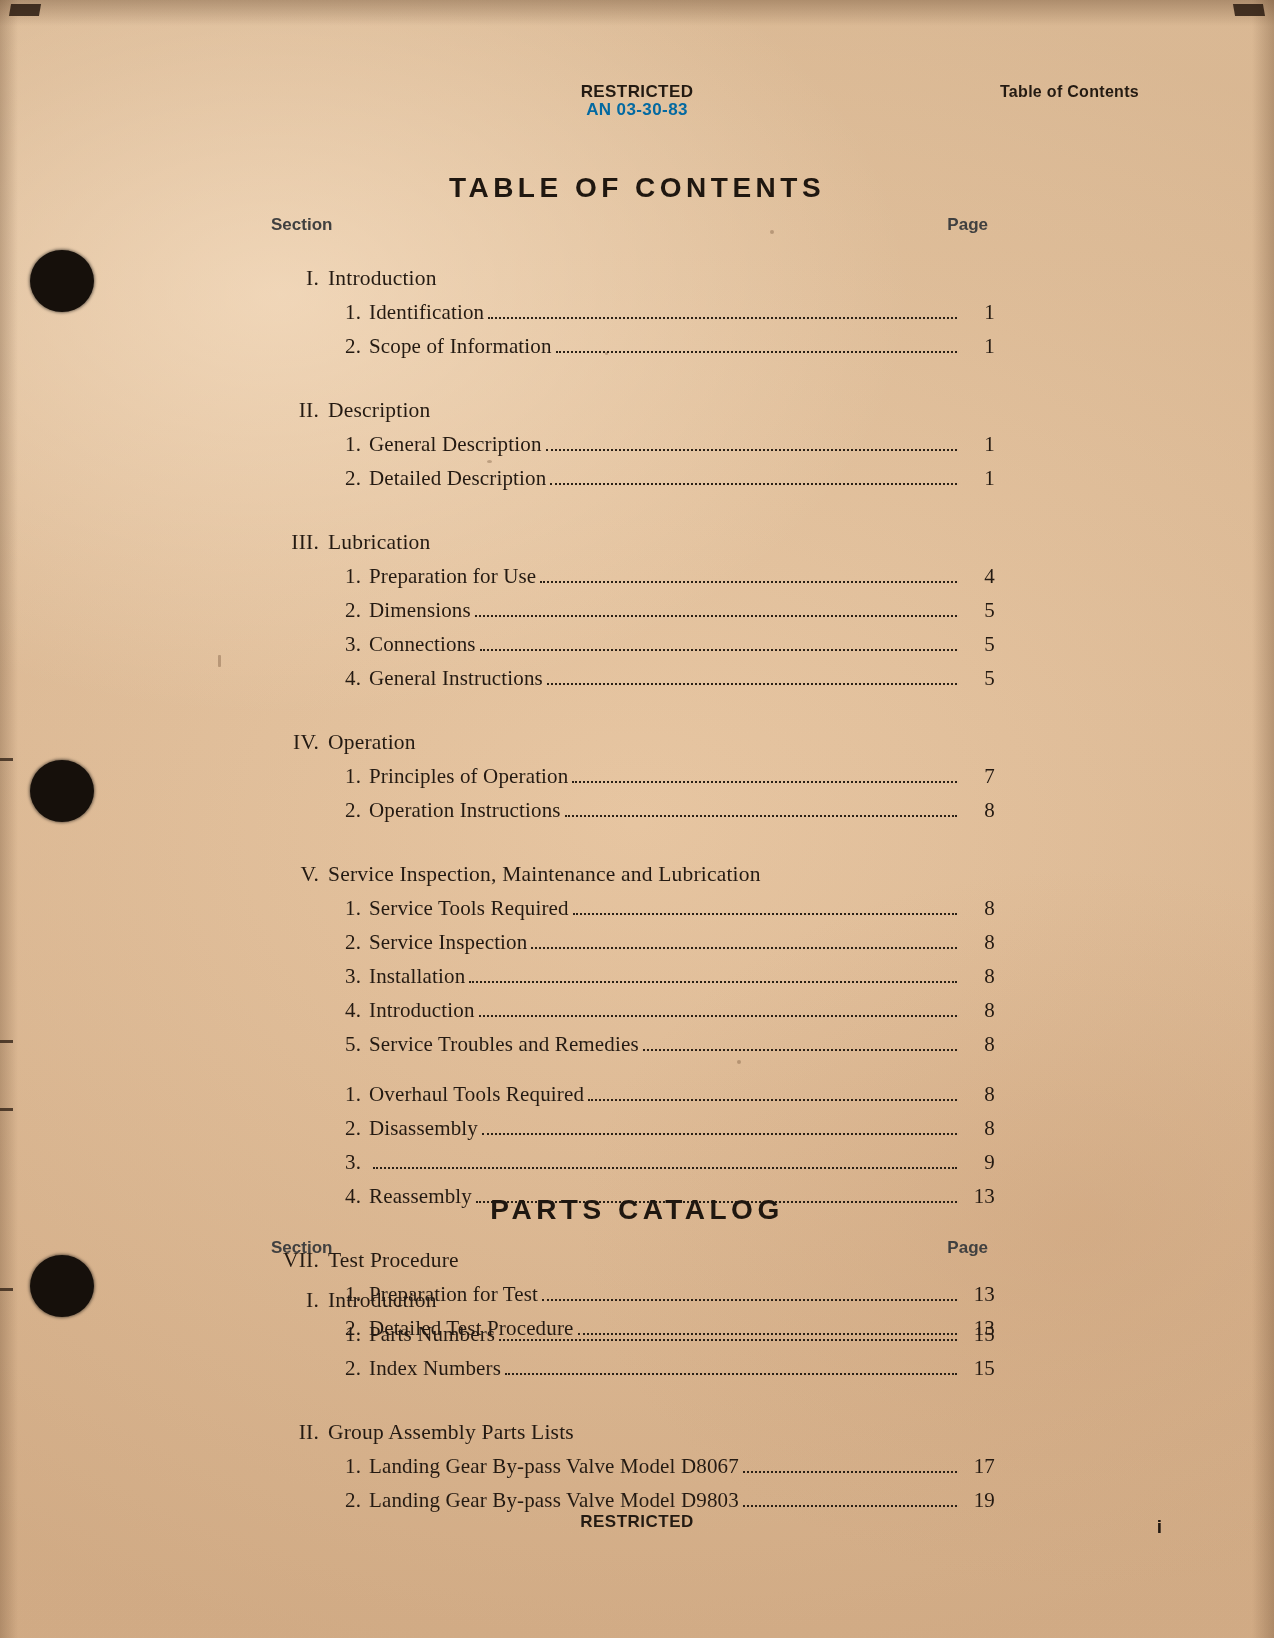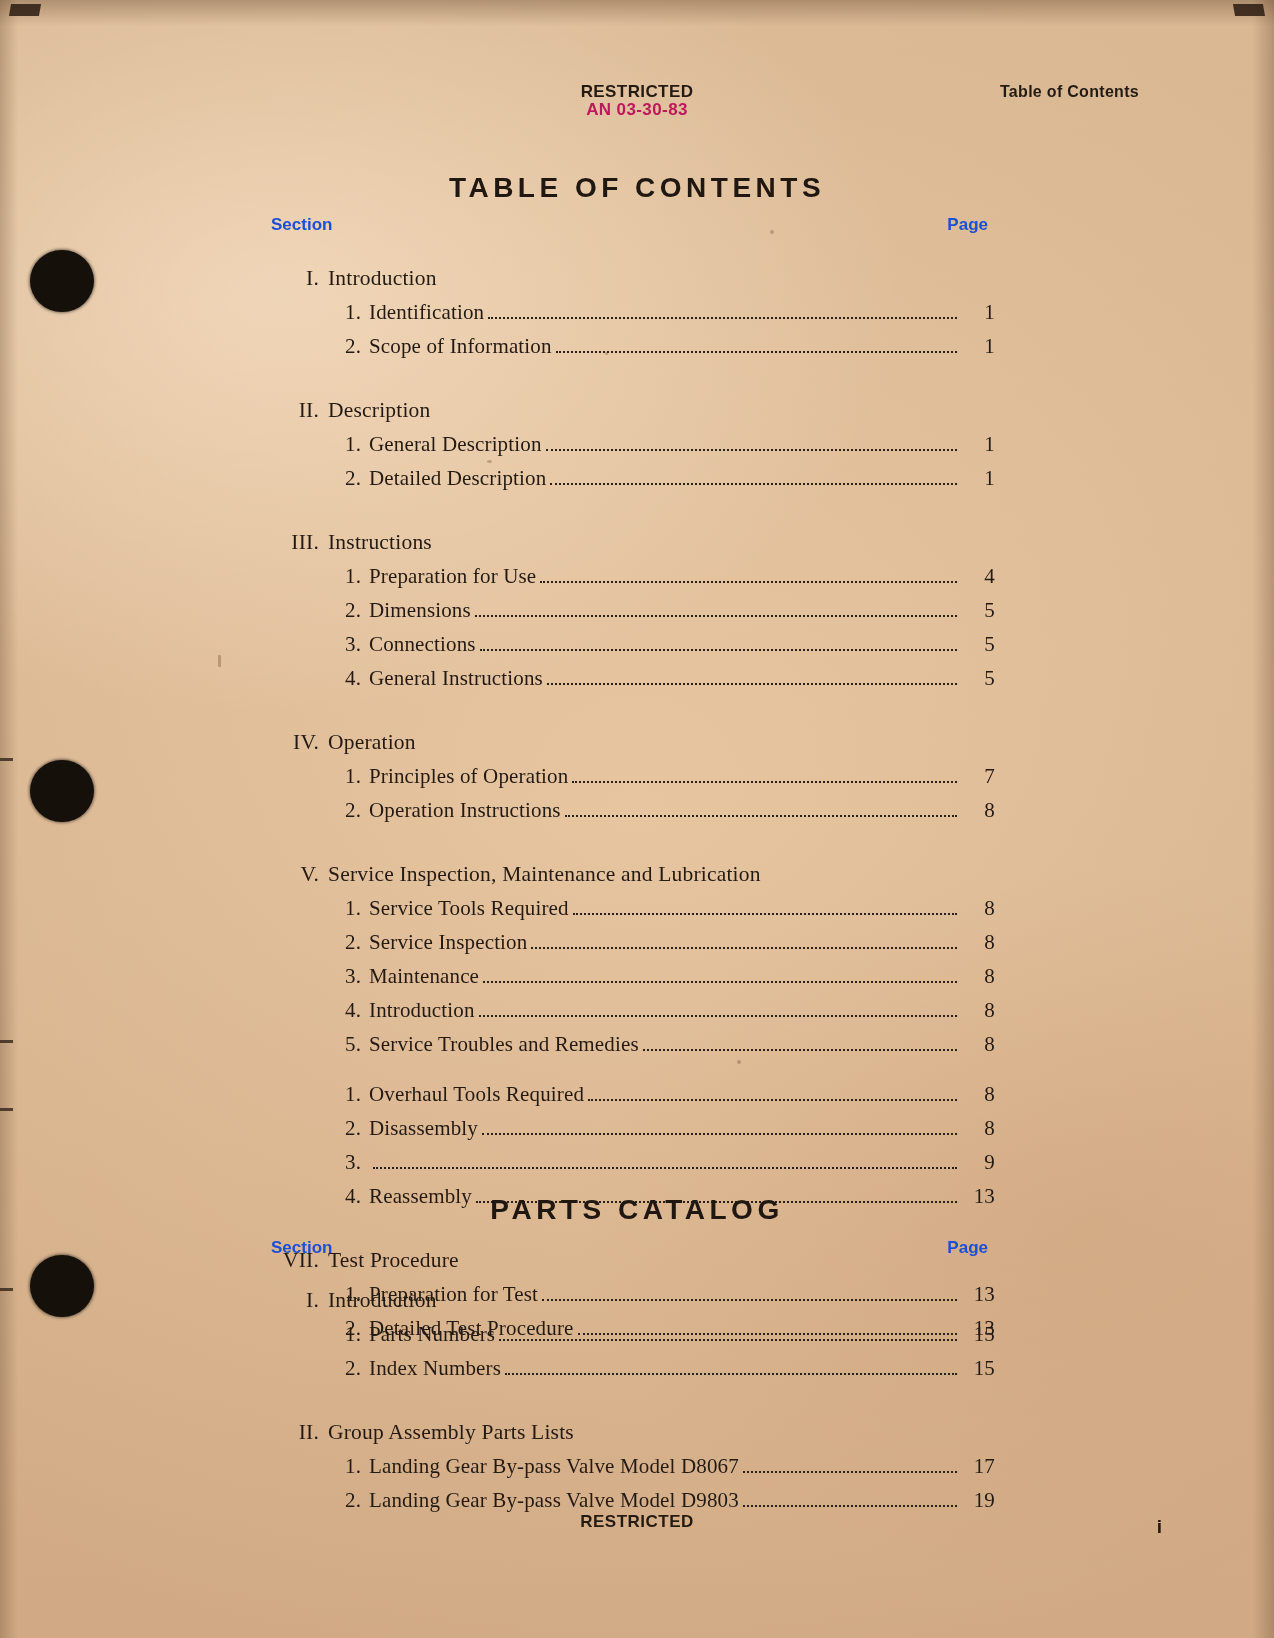--- a/index.html
+++ b/index.html
@@ -91,21 +91,21 @@
   .hdr-an {
     position: absolute;
     top: 100px;
     left: 0;
     width: 1274px;
     text-align: center;
     font-family: "Liberation Sans", sans-serif;
     font-weight: bold;
     font-size: 17px;
     letter-spacing: 0.4px;
-    color: #be185d;
+    color: #0369a1;
   }
   .hdr-right {
     position: absolute;
     top: 83px;
     right: 135px;
     font-family: "Liberation Sans", sans-serif;
     font-weight: bold;
     font-size: 16px;
     letter-spacing: 0.3px;
     color: #231a12;
@@ -123,21 +123,21 @@
     color: #1f1710;
   }
   .title-toc { top: 172px; }
   .title-parts { top: 1194px; }
 
   .col-head {
     position: absolute;
     font-family: "Liberation Sans", sans-serif;
     font-weight: bold;
     font-size: 17px;
-    color: #1d4ed8;
+    color: #404040;
   }
 
   .toc-list {
     position: absolute;
     left: 275px;
     width: 720px;
   }
 
   .sec-row {
     font-size: 21.5px;
@@ -272,21 +272,21 @@
         <span class="leader"></span>
         <span class="page-num">1</span>
       </div>
       <div class="item-row">
         <span class="item-num">2.</span>
         <span class="item-label">Detailed  Description</span>
         <span class="leader"></span>
         <span class="page-num">1</span>
       </div>
       <div class="group-gap"></div>
-      <div class="sec-row"><span class="sec-num">III.</span><span class="sec-title">Instructions</span></div>
+      <div class="sec-row"><span class="sec-num">III.</span><span class="sec-title">Lubrication</span></div>
       <div class="item-row">
         <span class="item-num">1.</span>
         <span class="item-label">Preparation for Use</span>
         <span class="leader"></span>
         <span class="page-num">4</span>
       </div>
       <div class="item-row">
         <span class="item-num">2.</span>
         <span class="item-label">Dimensions</span>
         <span class="leader"></span>
@@ -327,21 +327,21 @@
         <span class="page-num">8</span>
       </div>
       <div class="item-row">
         <span class="item-num">2.</span>
         <span class="item-label">Service  Inspection</span>
         <span class="leader"></span>
         <span class="page-num">8</span>
       </div>
       <div class="item-row">
         <span class="item-num">3.</span>
-        <span class="item-label">Maintenance</span>
+        <span class="item-label">Installation</span>
         <span class="leader"></span>
         <span class="page-num">8</span>
       </div>
       <div class="item-row">
         <span class="item-num">4.</span>
         <span class="item-label">Introduction</span>
         <span class="leader"></span>
         <span class="page-num">8</span>
       </div>
       <div class="item-row">

